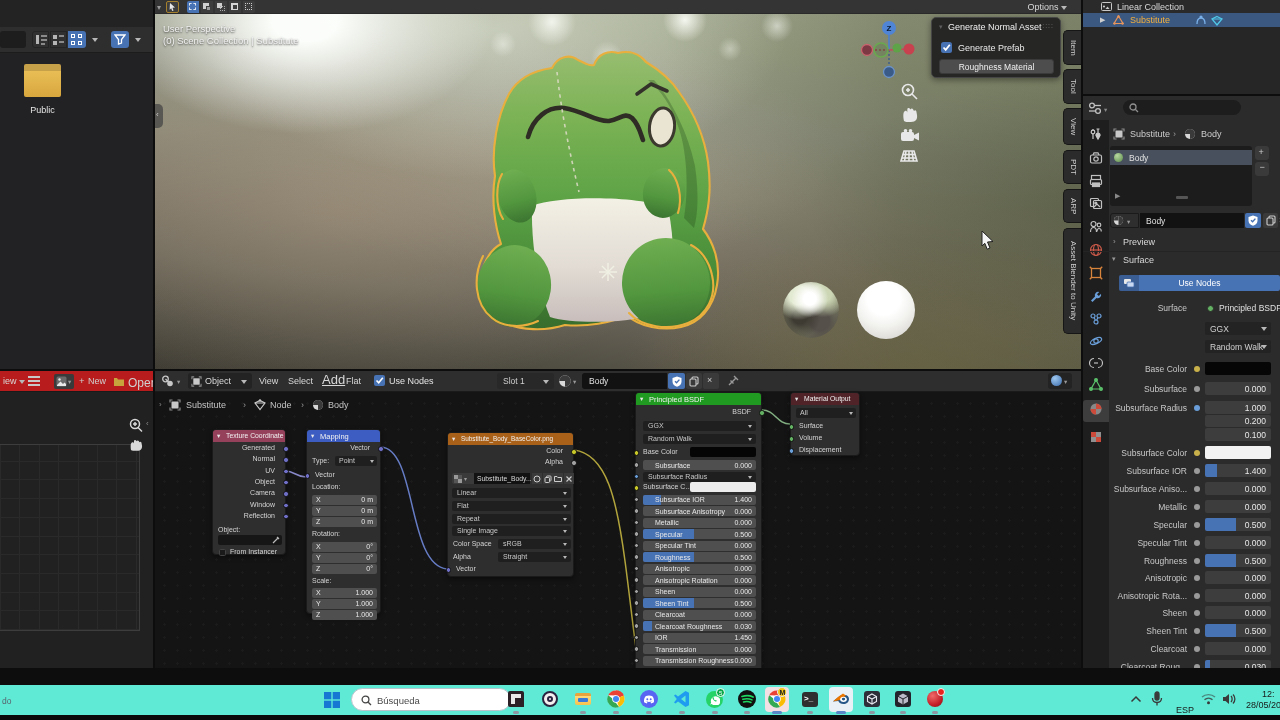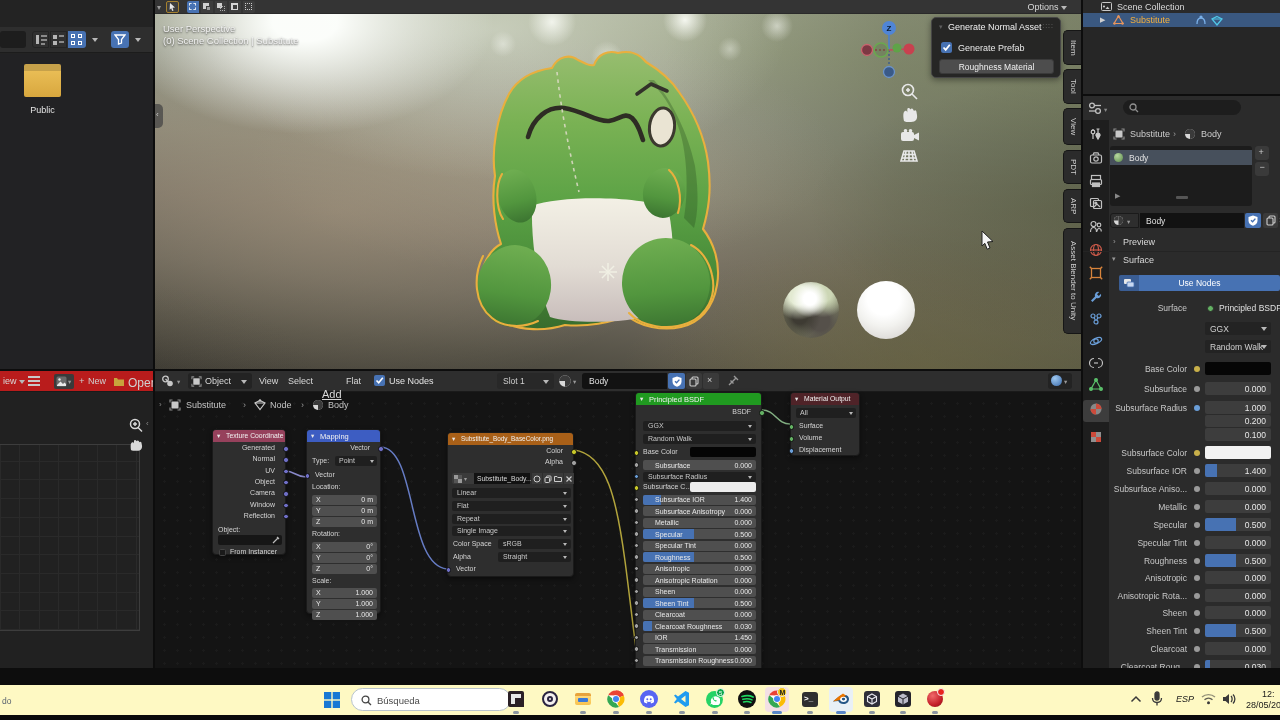--- a/index.html
+++ b/index.html
@@ -234,21 +234,21 @@
  </div>
 </div>
 
 <div class="ed" style="left:1083px;top:0;width:197px;height:94px;background:#262626;">
  <div class="abs" style="left:0;top:0;width:197px;height:13px;background:#2a2a2a;"></div>
  <svg class="abs" style="left:18px;top:1px;" width="11" height="11" viewBox="0 0 11 11">
         <rect x="0.5" y="1.5" width="10" height="8" rx="1" fill="none" stroke="#c8c8c8" stroke-width="1"></rect>
         <circle cx="3" cy="5.5" r="1.1" fill="#c8c8c8"></circle>
         <path d="M4.5,8 L6.5,5.5 L8.5,8 Z" fill="#c8c8c8"></path>
       </svg>
- <span class="t" style="left:34px;top:2px;color:#d8d8d8;font-size:9px;">Scene Collection</span>
+ <span class="t" style="left:34px;top:2px;color:#d8d8d8;font-size:9px;">Linear Collection</span>
  <div class="abs" style="left:0;top:13px;width:197px;height:14px;background:#3a5880;">
   <span class="t" style="left:17px;top:3px;color:#cfcfcf;font-size:7px;">▶</span>
   <svg class="abs" style="left:30px;top:2px;" width="11" height="11" viewBox="0 0 11 11">
           <path d="M5.5,1 L10,8.5 L1,8.5 Z" fill="none" stroke="#e8955c" stroke-width="1.2"></path>
           <circle cx="5.5" cy="1.5" r="1.2" fill="#e8955c"></circle>
           <circle cx="1.5" cy="8.5" r="1.2" fill="#e8955c"></circle>
           <circle cx="9.5" cy="8.5" r="1.2" fill="#e8955c"></circle>
         </svg>
   <span class="t" style="left:47px;top:2px;color:#f4b03e;font-size:9px;">Substitute</span>
   <svg class="abs" style="left:112px;top:2px;" width="12" height="11" viewBox="0 0 12 11">
@@ -591,21 +591,21 @@
   <span class="abs" style="left:33px;top:2px;width:64px;height:16px;background:#232323;border-radius:3px;">
    <svg class="abs" style="left:3px;top:2.5px;" width="11" height="11" viewBox="0 0 12 12">
             <rect x="2.5" y="2.5" width="7" height="7" fill="#c8c8c8"></rect>
             <path d="M1,3.5 L1,1 L3.5,1 M8.5,1 L11,1 L11,3.5 M11,8.5 L11,11 L8.5,11 M3.5,11 L1,11 L1,8.5" fill="none" stroke="#8a8a8a" stroke-width="1.2"></path>
           </svg>
    <span class="t" style="left:17px;top:3px;color:#d8d8d8;font-size:9px;">Object</span>
    <span class="caret" style="position:absolute;right:5px;top:7px;"></span>
   </span>
   <span class="t" style="left:104px;top:5px;color:#d8d8d8;font-size:9px;">View</span>
   <span class="t" style="left:133px;top:5px;color:#d8d8d8;font-size:9px;">Select</span>
-  <span class="t" style="left:167px;top:17px;color:#d8d8d8;font-size:11px;text-decoration:underline;">Add</span>
+  <span class="t" style="left:167px;top:1px;color:#d8d8d8;font-size:13px;text-decoration:underline;">Add</span>
   <span class="t" style="left:191px;top:5px;color:#d8d8d8;font-size:9px;">Flat</span>
   <span class="abs" style="left:219px;top:4px;width:11px;height:11px;background:#4772b3;border-radius:2px;"></span>
   <svg class="abs" style="left:220px;top:5px;" width="9" height="9" viewBox="0 0 9 9">
           <path d="M1.5,4.5 L3.7,6.8 L7.8,1.8" stroke="#fff" stroke-width="1.6" fill="none"></path>
         </svg>
   <span class="t" style="left:234px;top:5px;color:#e4e4e4;font-size:9px;">Use Nodes</span>
   <span class="abs" style="left:342px;top:2px;width:57px;height:16px;background:#282828;border-radius:3px;">
    <span class="t" style="left:6px;top:3px;color:#d0d0d0;font-size:8.5px;">Slot 1</span>
           <span class="caret" style="position:absolute;right:5px;top:7px;"></span>
   </span>
@@ -945,21 +945,21 @@
         </span>
         <span class="nrow" style="left:8px;top:29px;">Surface</span>
         <span class="dot" style="left:-2.5px;top:31px;width:5.5px;height:5.5px;background:#63b263;border:1px solid #111;"></span>
         <span class="nrow" style="left:8px;top:41px;">Volume</span>
         <span class="dot" style="left:-2.5px;top:43px;width:5.5px;height:5.5px;background:#63b263;border:1px solid #111;"></span>
         <span class="nrow" style="left:8px;top:53px;">Displacement</span>
         <span class="dot" style="left:-2.5px;top:55px;width:5.5px;height:5.5px;background:#6a9ed8;border:1px solid #111;"></span>
       </div>
     </div>
 
-<div class="ed" style="left:0;top:685px;width:1280px;height:30px;background:#fef9c3;">
+<div class="ed" style="left:0;top:685px;width:1280px;height:30px;background:#5eead4;">
       <span class="t" style="left:2px;top:11px;color:#5a6470;font-size:8.5px;">do</span>
  <svg class="abs" style="left:324px;top:7px;" width="16" height="16" viewBox="0 0 16 16">
   <rect x="0" y="0" width="7.3" height="7.3" fill="#1778d4"></rect>
         <rect x="8.7" y="0" width="7.3" height="7.3" fill="#1778d4"></rect>
   <rect x="0" y="8.7" width="7.3" height="7.3" fill="#1778d4"></rect>
         <rect x="8.7" y="8.7" width="7.3" height="7.3" fill="#1778d4"></rect>
  </svg>
 
  <div class="abs" style="left:351px;top:3px;width:160px;height:23px;background:#ffffff;border:1px solid #b9c4cd;border-radius:12px;">
   <svg class="abs" style="left:9px;top:6px;" width="11" height="11" viewBox="0 0 11 11" fill="none" stroke="#444" stroke-width="1.3">
@@ -1080,21 +1080,21 @@
       <div class="abs" style="left:772px;top:26px;width:10px;height:2.5px;background:#5a87c8;border-radius:1.5px;"></div>
       <div class="abs" style="left:836px;top:26px;width:10px;height:2.5px;background:#5a87c8;border-radius:1.5px;"></div>
  <svg class="abs" style="left:1130px;top:10px;" width="12" height="8" viewBox="0 0 12 8" fill="none" stroke="#3a3a3a" stroke-width="1.5">
         <path d="M1.5,6.5 L6,2 L10.5,6.5"></path>
       </svg>
  <svg class="abs" style="left:1151px;top:6px;" width="12" height="16" viewBox="0 0 12 16" fill="none" stroke="#3a3a3a" stroke-width="1.3">
         <rect x="4" y="1" width="4" height="8" rx="2" fill="#3a3a3a"></rect>
         <path d="M1.5,7 C1.5,10 3.5,11.5 6,11.5 C8.5,11.5 10.5,10 10.5,7"></path>
         <line x1="6" y1="11.5" x2="6" y2="14.5"></line>
       </svg>
- <span class="t" style="left:1176px;top:9px;color:#1a1a1a;font-size:9px;font-style:italic;">ESP</span>
+ <span class="t" style="left:1176px;top:20px;color:#1a1a1a;font-size:9px;">ESP</span>
  <svg class="abs" style="left:1201px;top:8px;" width="15" height="12" viewBox="0 0 15 12" fill="none" stroke="#3a3a3a" stroke-width="1.4">
         <path d="M1,4 C4.5,0.8 10.5,0.8 14,4" opacity=".55"></path>
         <path d="M3.5,6.7 C5.8,4.7 9.2,4.7 11.5,6.7" opacity=".8"></path>
         <circle cx="7.5" cy="9.8" r="1.5" fill="#3a3a3a" stroke="none"></circle>
       </svg>
  <svg class="abs" style="left:1222px;top:8px;" width="15" height="12" viewBox="0 0 15 12">
         <path d="M1,4 L3.5,4 L7,1 L7,11 L3.5,8 L1,8 Z" fill="#3a3a3a"></path>
         <path d="M9,3 C10.5,4.5 10.5,7.5 9,9 M11,1.5 C13.5,4 13.5,8 11,10.5" stroke="#3a3a3a" stroke-width="1.3" fill="none"></path>
       </svg>
  <span class="t" style="left:1262px;top:4px;color:#1a1a1a;font-size:9px;">12:</span>

